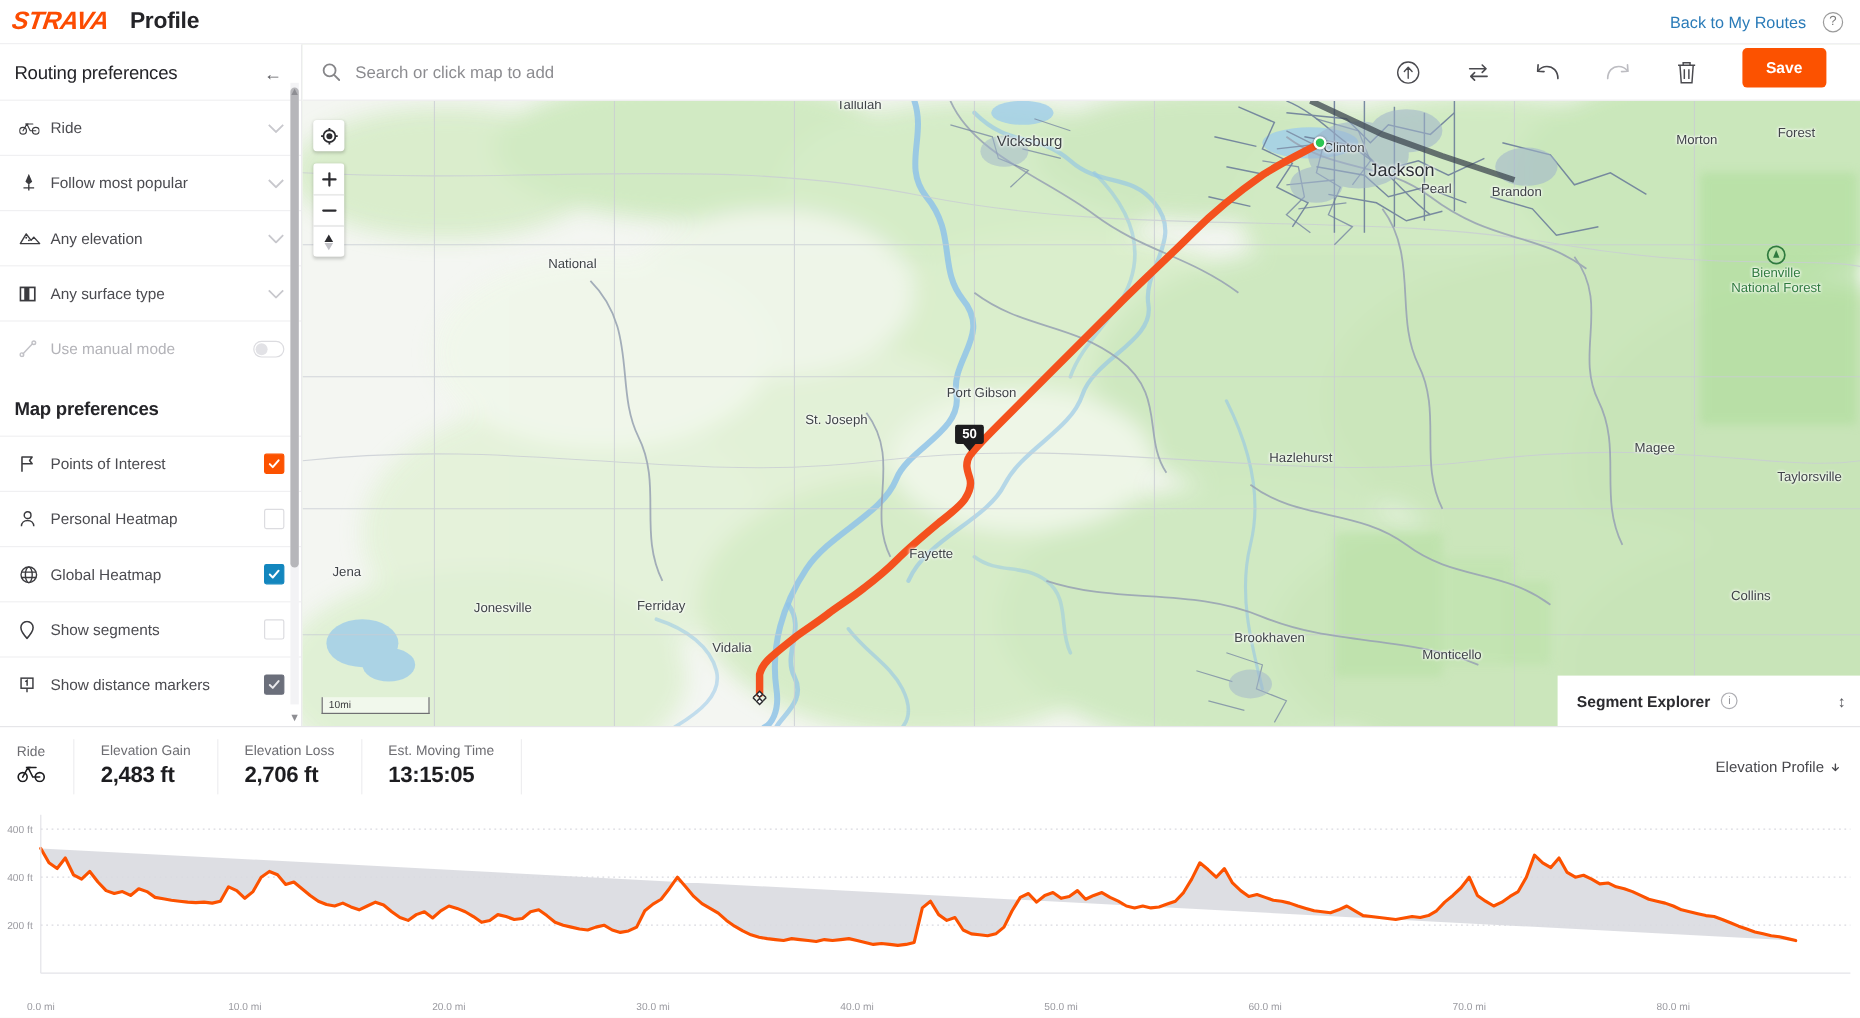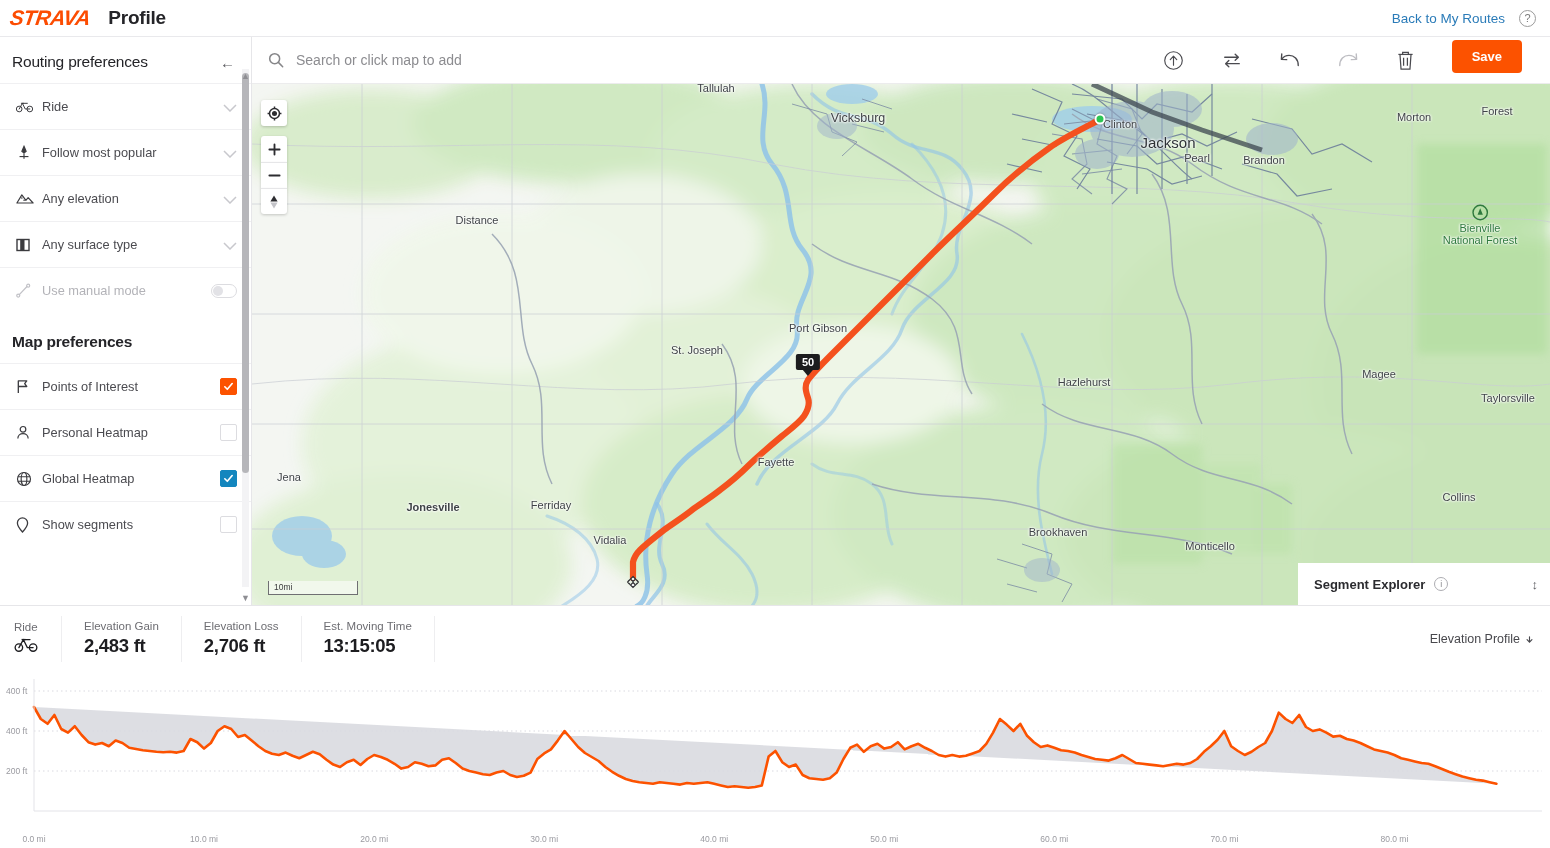--- a/index.html
+++ b/index.html
@@ -342,20 +342,35 @@
       <div class="sb-row">
         <span class="sb-ico">
           <svg width="13" height="16" viewBox="0 0 13 16" fill="none" stroke="currentColor" stroke-width="1.3">
             <path d="M6.5 15 C6.5 15 11.6 9.4 11.6 6 A5.1 5.1 0 1 0 1.4 6 C1.4 9.4 6.5 15 6.5 15 Z"></path>
           </svg>
         </span>
         <span class="sb-label">Show segments</span>
         <span class="cb"></span>
       </div>
 
+      <div class="sb-row">
+        <span class="sb-ico">
+          <svg width="13" height="14" viewBox="0 0 13 15" fill="none" stroke="currentColor" stroke-width="1.3">
+            <rect x="1.2" y="1.2" width="10.6" height="9"></rect>
+              <path d="M6.5 10.4 v3.4"></path>
+            <path d="M5.4 4 L6.6 3.2 v4.4" stroke-linecap="round"></path>
+          </svg>
+        </span>
+        <span class="sb-label">Show distance markers</span>
+        <span class="cb on-grey">
+          <svg class="tick" viewBox="0 0 12 12" fill="none" stroke="#e9e9ec" stroke-width="1.8" stroke-linecap="round" stroke-linejoin="round">
+              <path d="M2 6.3 L4.7 9 L10 2.8"></path>
+            </svg>
+        </span>
+      </div>
 
       <div class="sb-scroll-track"></div>
       <div class="sb-scroll"></div>
       <span class="sb-arrow" style="top:34px;">▲</span>
       <span class="sb-arrow" style="bottom:2px;">▼</span>
     </div>
   </div>
 
   <div class="maparea">
 
@@ -556,29 +571,29 @@
       </div>
 
       <div id="map-labels">
           <div class="map-label mid" style="left: 606px; top: 34px;">Vicksburg</div>
           <div class="map-label big" style="left: 916px; top: 58px;">Jackson</div>
           <div class="map-label" style="left: 868px; top: 40px;">Clinton</div>
           <div class="map-label" style="left: 945px; top: 74px;">Pearl</div>
           <div class="map-label" style="left: 1012px; top: 76px;">Brandon</div>
           <div class="map-label" style="left: 1162px; top: 33px;">Morton</div>
           <div class="map-label" style="left: 1245px; top: 27px;">Forest</div>
-          <div class="map-label" style="left: 225px; top: 136px;">Distance</div>
+          <div class="map-label" style="left: 225px; top: 136px;">National</div>
           <div class="map-label" style="left: 445px; top: 266px;">St. Joseph</div>
           <div class="map-label" style="left: 566px; top: 244px;">Port Gibson</div>
           <div class="map-label" style="left: 524px; top: 378px;">Fayette</div>
           <div class="map-label" style="left: 832px; top: 298px;">Hazlehurst</div>
           <div class="map-label" style="left: 1127px; top: 290px;">Magee</div>
           <div class="map-label" style="left: 1256px; top: 314px; text-align: center;">Taylorsville</div>
           <div class="map-label" style="left: 37px; top: 393px;">Jena</div>
-          <div class="map-label" style="left: 181px; top: 423px; font-weight: bold;">Jonesville</div>
+          <div class="map-label" style="left: 167px; top: 423px;">Jonesville</div>
           <div class="map-label" style="left: 299px; top: 421px;">Ferriday</div>
           <div class="map-label" style="left: 358px; top: 456px;">Vidalia</div>
           <div class="map-label" style="left: 806px; top: 448px;">Brookhaven</div>
           <div class="map-label" style="left: 958px; top: 462px;">Monticello</div>
           <div class="map-label" style="left: 1207px; top: 413px;">Collins</div>
           <div class="map-label" style="left: 464px; top: 4px;">Tallulah</div>
         </div>
 
       <div class="map-label park" style="left:1228px; top:141px;">
         <svg width="17" height="17" viewBox="0 0 18 18" fill="none" stroke="#2f7a3e" stroke-width="1.5" style="display:block;margin:0 auto 1px;">

